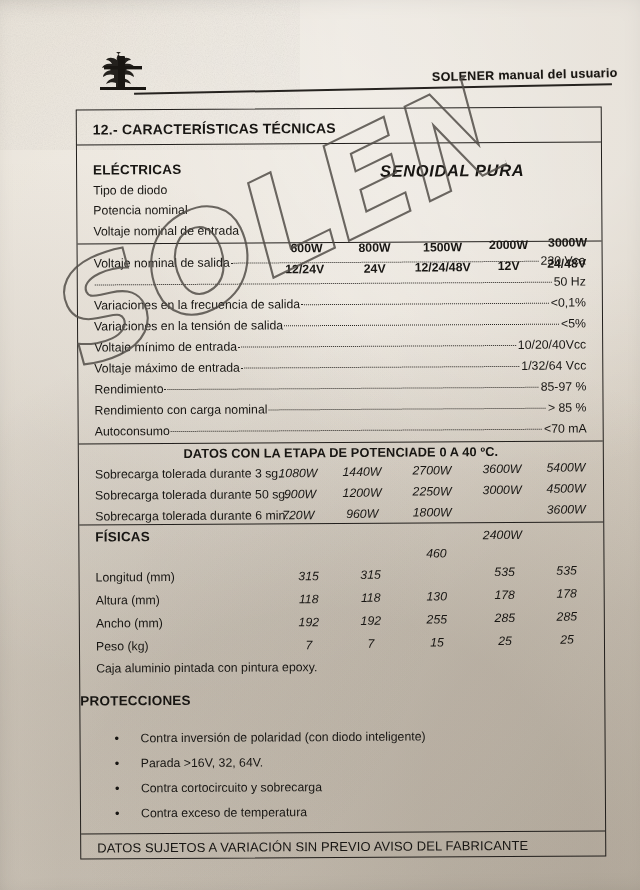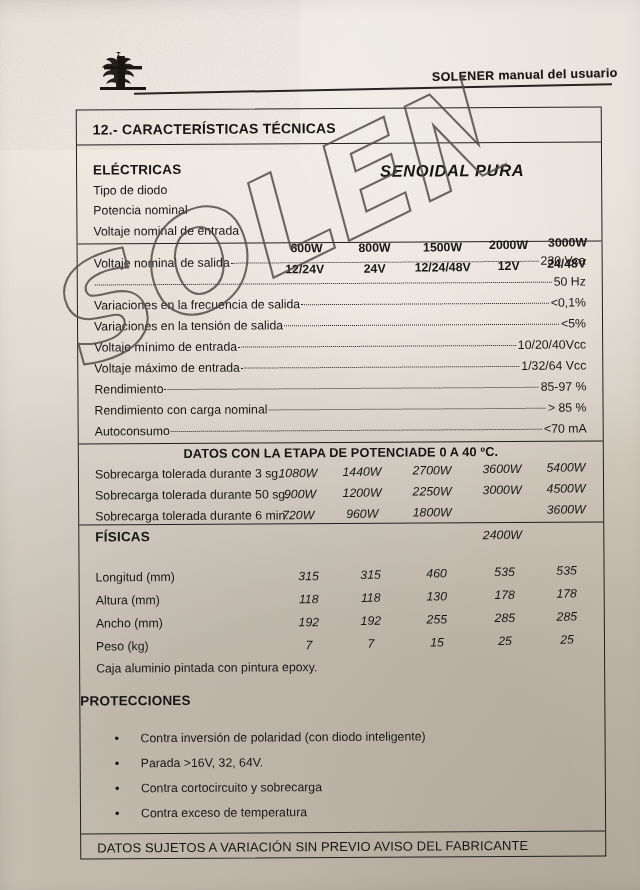--- a/index.html
+++ b/index.html
@@ -250,21 +250,21 @@
     <div class="colN" style="left:394px;top:420px;width:58px">2400W</div>
     <div class="colN" style="left:458px;top:395px;width:58px">3600W</div>
 
     <div class="hrule" style="top:414px"></div>
 
     <div class="sec-title" id="t-fis">FÍSICAS</div>
 
     <div class="lbl" style="left:16px;top:460px">Longitud  (mm)</div>
     <div class="colN" style="left:204px;top:460px;width:50px">315</div>
     <div class="colN" style="left:266px;top:459px;width:50px">315</div>
-    <div class="colN" style="left:332px;top:458px;width:50px">460</div>
+    <div class="colN" style="left:332px;top:438px;width:50px">460</div>
     <div class="colN" style="left:400px;top:457px;width:50px">535</div>
     <div class="colN" style="left:462px;top:456px;width:50px">535</div>
 
     <div class="lbl" style="left:16px;top:483px">Altura  (mm)</div>
     <div class="colN" style="left:204px;top:483px;width:50px">118</div>
     <div class="colN" style="left:266px;top:482px;width:50px">118</div>
     <div class="colN" style="left:332px;top:481px;width:50px">130</div>
     <div class="colN" style="left:400px;top:480px;width:50px">178</div>
     <div class="colN" style="left:462px;top:479px;width:50px">178</div>
 

